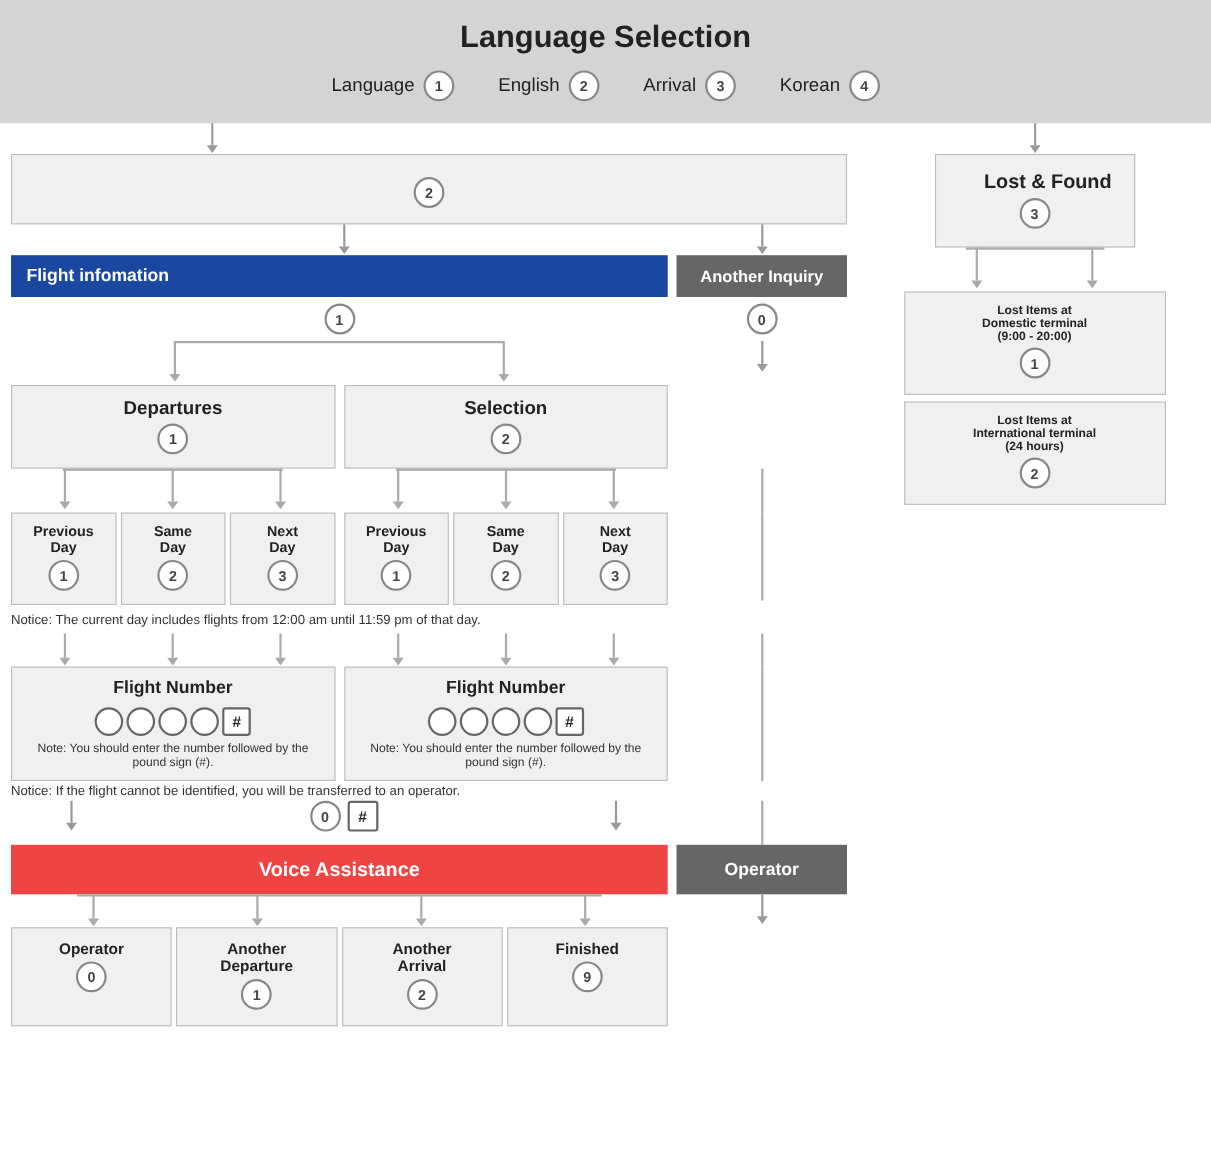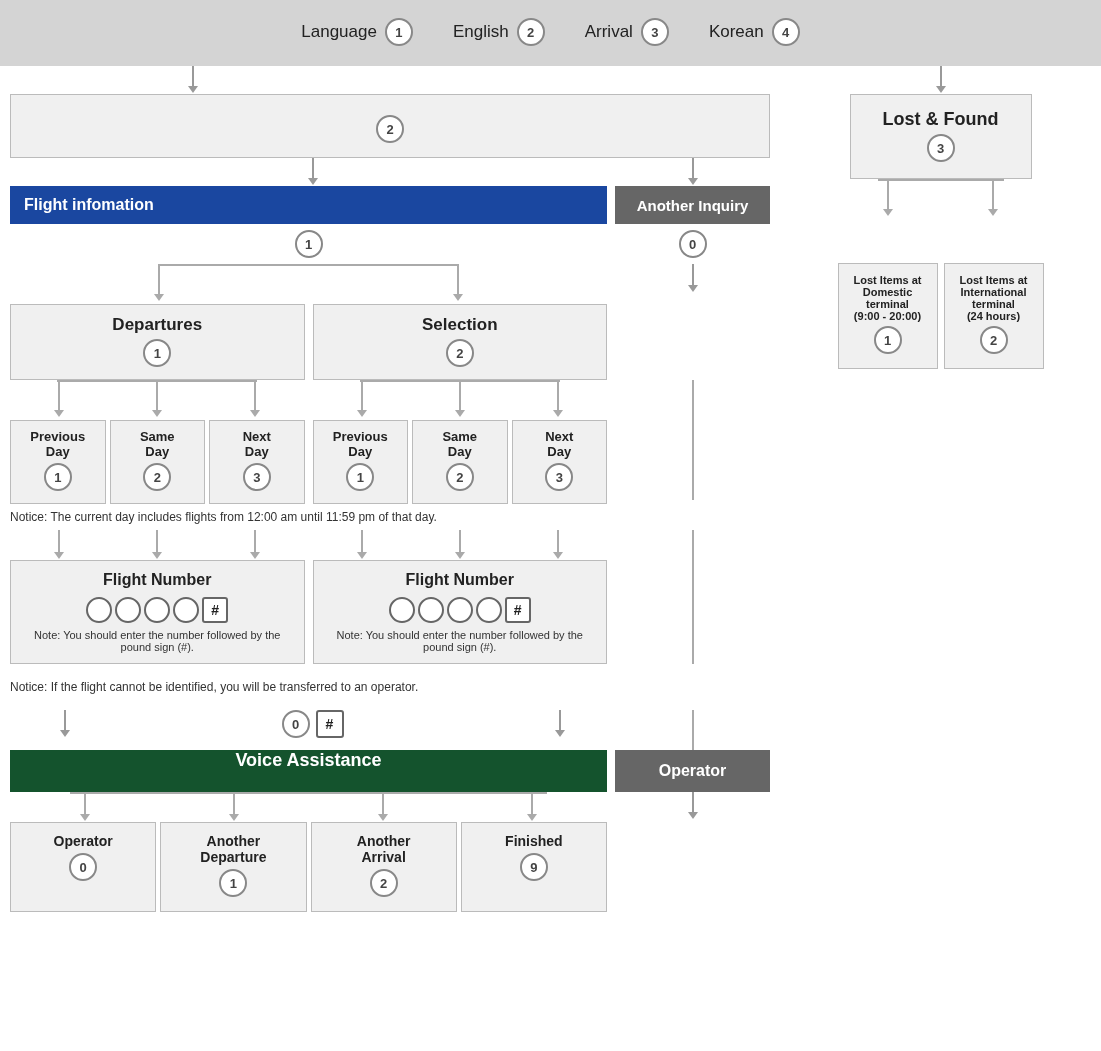--- a/index.html
+++ b/index.html
@@ -100,20 +100,21 @@
       border-top: 7px solid #999;
     }
 
   </style>
 </head>
 <body>
 
 <div class="page-wrapper">
 
   <div class="header">
+    <h1>Language Selection</h1>
     <div class="language-row">
       <div class="lang-item">
         <span>Language</span>
         <span class="circle-badge">1</span>
       </div>
       <div class="lang-item">
         <span>English</span>
         <span class="circle-badge">2</span>
       </div>
       <div class="lang-item">
@@ -385,21 +386,21 @@
           </div>
           <div style="font-size:11px; color:#333;">Note: You should enter the number followed
 by the pound sign (#).</div>
         </div>
 
         <div style="flex: 0 0 155px; display:flex; justify-content:center;">
           <div style="width:2px; background:#aaa; height:100%;"></div>
         </div>
       </div>
 
-      <div style="font-size:12px; margin: 16px 10px; color:#333;">Notice: If the flight cannot be identified, you will be transferred to an operator.</div>
+      <div style="font-size:12px; margin: 2px 10px; color:#333;">Notice: If the flight cannot be identified, you will be transferred to an operator.</div>
 
       <div style="display:flex; flex-direction:row; margin: 0 10px; align-items:flex-start;">
 
         <div style="flex:1; display:flex; justify-content:flex-start; padding-left: 50px;">
           <div class="arrow-connector-v">
             <div class="vline"></div>
             <div class="ahead"></div>
           </div>
         </div>
 
@@ -414,21 +415,21 @@
             <div class="ahead"></div>
           </div>
         </div>
 
         <div style="flex: 0 0 155px; display:flex; justify-content:center;">
           <div style="width:2px; background:#aaa; height:40px;"></div>
         </div>
       </div>
 
       <div style="display:flex; flex-direction:row; margin: 0 10px; gap: 8px;">
-        <div style="background:#14532d; color:#fff; text-align:center; font-weight:bold; font-size:18px; flex:1;">
+        <div style="background:#ef4444; color:#fff; text-align:center; font-weight:bold; font-size:18px; padding: 12px; flex:1;">
           <span>Voice Assistance</span>
         </div>
         <div style="background:#666; color:#fff; text-align:center; font-weight:bold; font-size:16px; padding: 12px 14px; flex: 0 0 155px; display:flex; align-items:center; justify-content:center;">
           <span>Operator</span>
         </div>
       </div>
 
       <div style="display:flex; flex-direction:row; margin: 0 10px; gap: 8px; height: 30px;">
         <div style="flex:1; position:relative; display:flex; justify-content:space-around; align-items:flex-start;">
           <div style="position:absolute; top:0; left:10%; right:10%; height:2px; background:#aaa;"></div>
@@ -491,40 +492,40 @@
 
     </div>
 
     <div style="flex:1; display:flex; flex-direction:column; align-items:center; padding-top: 0;">
 
       <div class="arrow-connector-v">
         <div class="vline"></div>
         <div class="ahead"></div>
       </div>
 
-      <div style="border: 1.5px solid #bbb; background:#f0f0f0; text-align:center; padding: 14px 20px 10px; width: 182px;">
+      <div style="border: 1.5px solid #bbb; background:#f0f0f0; text-align:right; padding: 14px 20px 10px; width: 182px;">
         <div style="font-weight:bold; font-size:18px;">Lost &amp; Found</div>
         <div class="circle-row mt4">
           <span class="circle-badge">3</span>
         </div>
       </div>
 
       <div style="position:relative; width:210px; height:40px; display:flex; justify-content:space-around; align-items:flex-start;">
         <div style="position:absolute; top:0; left:20%; right:20%; height:2px; background:#aaa;"></div>
         <div style="display:flex; flex-direction:column; align-items:center;">
           <div style="width:2px; height:30px; background:#aaa;"></div>
           <div style="width:0; height:0; border-left:5px solid transparent; border-right:5px solid transparent; border-top:7px solid #aaa;"></div>
         </div>
         <div style="display:flex; flex-direction:column; align-items:center;">
           <div style="width:2px; height:30px; background:#aaa;"></div>
           <div style="width:0; height:0; border-left:5px solid transparent; border-right:5px solid transparent; border-top:7px solid #aaa;"></div>
         </div>
       </div>
 
-      <div style="display:flex; flex-direction:row; gap:6px; width: 206px; justify-content:center;margin-top:44px;">
+      <div style="display:flex; flex-direction:column; gap:6px; width: 238px; justify-content:center;">
         <div style="border: 1.5px solid #bbb; background:#f0f0f0; text-align:center; padding: 10px 6px 8px; font-weight:bold; font-size:11px; flex:1;">
           <div>Lost Items at<br>Domestic terminal<br>(9:00 - 20:00)</div>
           <div class="circle-row mt4">
               <span class="circle-badge">1</span>
             </div>
         </div>
         <div style="border: 1.5px solid #bbb; background:#f0f0f0; text-align:center; padding: 10px 6px 8px; font-weight:bold; font-size:11px; flex:1;">
           <div>Lost Items at<br>International terminal<br>(24 hours)</div>
           <div class="circle-row mt4">
               <span class="circle-badge">2</span>

